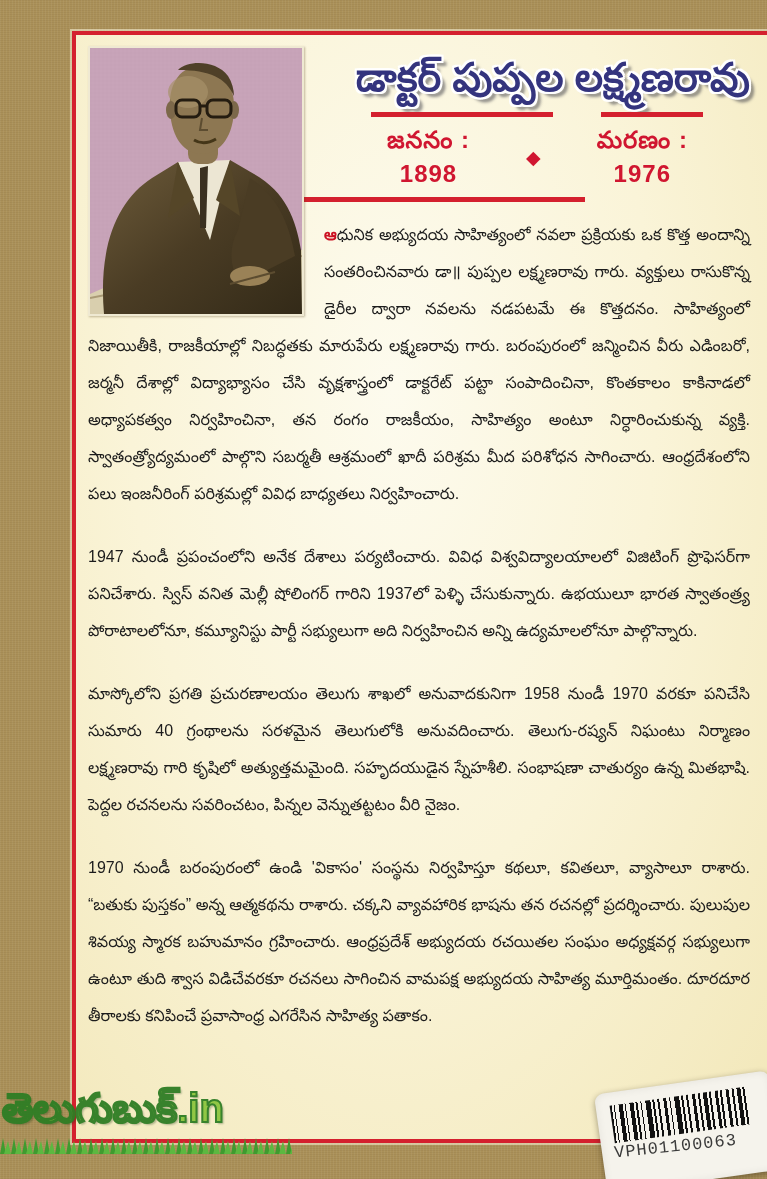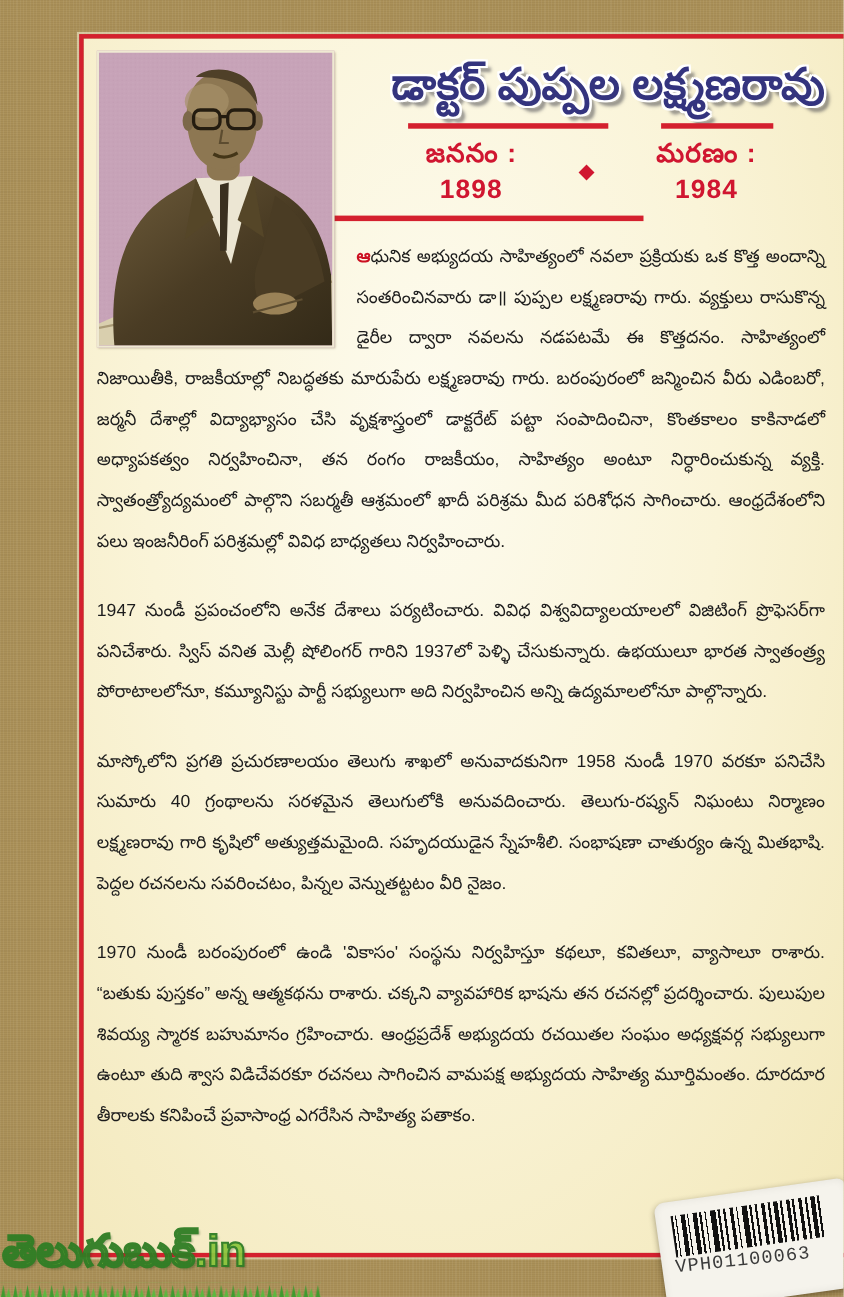--- a/index.html
+++ b/index.html
@@ -52,21 +52,21 @@
   
   .bio{margin:14px 0 0 0;}
   .bio p{
     margin:0 0 26px 0;
     font-size:16px;line-height:37px;color:#1c1c1c;
     text-align:justify;
   }
   .bio p:last-child{margin-bottom:0;}
   .lead{color:#cc1122;font-weight:bold;}
   
-  .watermark{position:absolute;left:2px;top:1116px;z-index:6;}
+  .watermark{position:absolute;left:2px;top:1086px;z-index:6;}
   .wm-text{
     font-size:40px;font-weight:bold;color:#8cc63f;
     -webkit-text-stroke:2px #2e7d24;
     text-shadow:2px 2px 2px rgba(30,60,20,.35);
     opacity:.95;
   }
   .grass{position:absolute;left:-2px;top:50px;}
   
   .sticker{
     position:absolute;left:600px;top:1082px;width:176px;height:100px;z-index:7;
@@ -152,21 +152,21 @@
 
       <div class="header">
         <h1 class="title">డాక్టర్ పుప్పల లక్ష్మణరావు</h1>
         <div class="rule-split">
           <span class="seg-a"></span>
           <span class="seg-b"></span>
         </div>
         <div class="lifespan">
           <span>జననం : 1898</span>
           <span class="diamond">◆</span>
-          <span>మరణం : 1984</span>
+          <span>మరణం : 1976</span>
         </div>
         <div class="rule-full"></div>
       </div>
 
       <div class="bio">
         <p><span class="lead">ఆ</span><span>ధునిక అభ్యుదయ సాహిత్యంలో నవలా ప్రక్రియకు ఒక కొత్త అందాన్ని సంతరించినవారు డా॥ పుప్పల లక్ష్మణరావు గారు. వ్యక్తులు రాసుకొన్న డైరీల ద్వారా నవలను నడపటమే ఈ కొత్తదనం. సాహిత్యంలో నిజాయితీకి, రాజకీయాల్లో నిబద్ధతకు మారుపేరు లక్ష్మణరావు గారు. బరంపురంలో జన్మించిన వీరు ఎడింబరో, జర్మనీ దేశాల్లో విద్యాభ్యాసం చేసి వృక్షశాస్త్రంలో డాక్టరేట్ పట్టా సంపాదించినా, కొంతకాలం కాకినాడలో అధ్యాపకత్వం నిర్వహించినా, తన రంగం రాజకీయం, సాహిత్యం అంటూ నిర్ధారించుకున్న వ్యక్తి. స్వాతంత్ర్యోద్యమంలో పాల్గొని సబర్మతీ ఆశ్రమంలో ఖాదీ పరిశ్రమ మీద పరిశోధన సాగించారు. ఆంధ్రదేశంలోని పలు ఇంజనీరింగ్ పరిశ్రమల్లో వివిధ బాధ్యతలు నిర్వహించారు.</span></p>
         <p>1947 నుండీ ప్రపంచంలోని అనేక దేశాలు పర్యటించారు. వివిధ విశ్వవిద్యాలయాలలో విజిటింగ్ ప్రొఫెసర్‌గా పనిచేశారు. స్విస్ వనిత మెల్లీ షోలింగర్ గారిని 1937లో పెళ్ళి చేసుకున్నారు. ఉభయులూ భారత స్వాతంత్ర్య పోరాటాలలోనూ, కమ్యూనిస్టు పార్టీ సభ్యులుగా అది నిర్వహించిన అన్ని ఉద్యమాలలోనూ పాల్గొన్నారు.</p>
         <p>మాస్కోలోని ప్రగతి ప్రచురణాలయం తెలుగు శాఖలో అనువాదకునిగా 1958 నుండీ 1970 వరకూ పనిచేసి సుమారు 40 గ్రంథాలను సరళమైన తెలుగులోకి అనువదించారు. తెలుగు-రష్యన్ నిఘంటు నిర్మాణం లక్ష్మణరావు గారి కృషిలో అత్యుత్తమమైంది. సహృదయుడైన స్నేహశీలి. సంభాషణా చాతుర్యం ఉన్న మితభాషి. పెద్దల రచనలను సవరించటం, పిన్నల వెన్నుతట్టటం వీరి నైజం.</p>
         <p>1970 నుండీ బరంపురంలో ఉండి 'వికాసం' సంస్థను నిర్వహిస్తూ కథలూ, కవితలూ, వ్యాసాలూ రాశారు. “బతుకు పుస్తకం” అన్న ఆత్మకథను రాశారు. చక్కని వ్యావహారిక భాషను తన రచనల్లో ప్రదర్శించారు. పులుపుల శివయ్య స్మారక బహుమానం గ్రహించారు. ఆంధ్రప్రదేశ్ అభ్యుదయ రచయితల సంఘం అధ్యక్షవర్గ సభ్యులుగా ఉంటూ తుది శ్వాస విడిచేవరకూ రచనలు సాగించిన వామపక్ష అభ్యుదయ సాహిత్య మూర్తిమంతం. దూరదూర తీరాలకు కనిపించే ప్రవాసాంధ్ర ఎగరేసిన సాహిత్య పతాకం.</p>
       </div>

